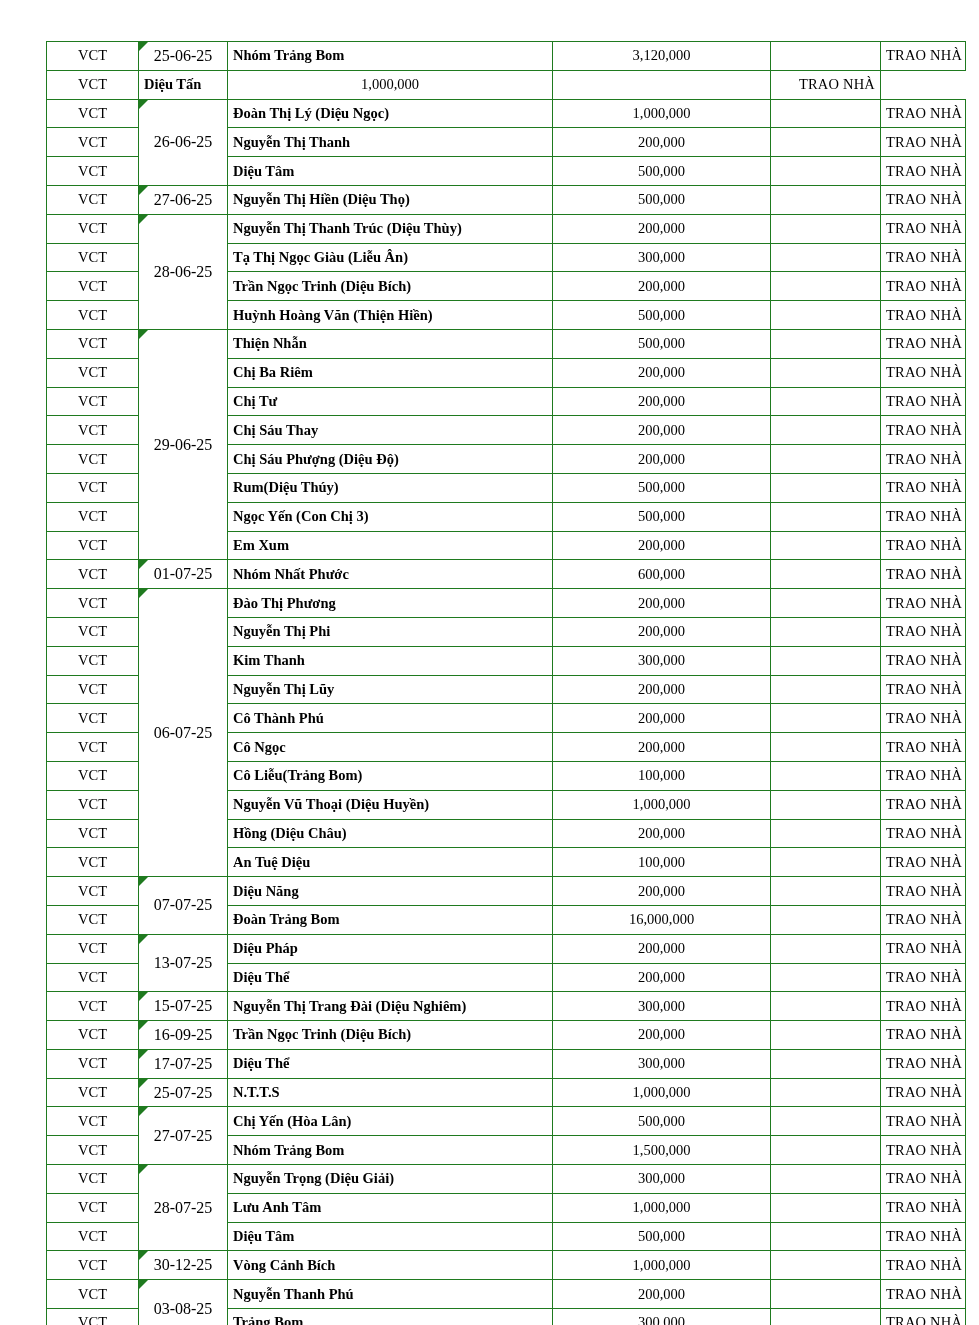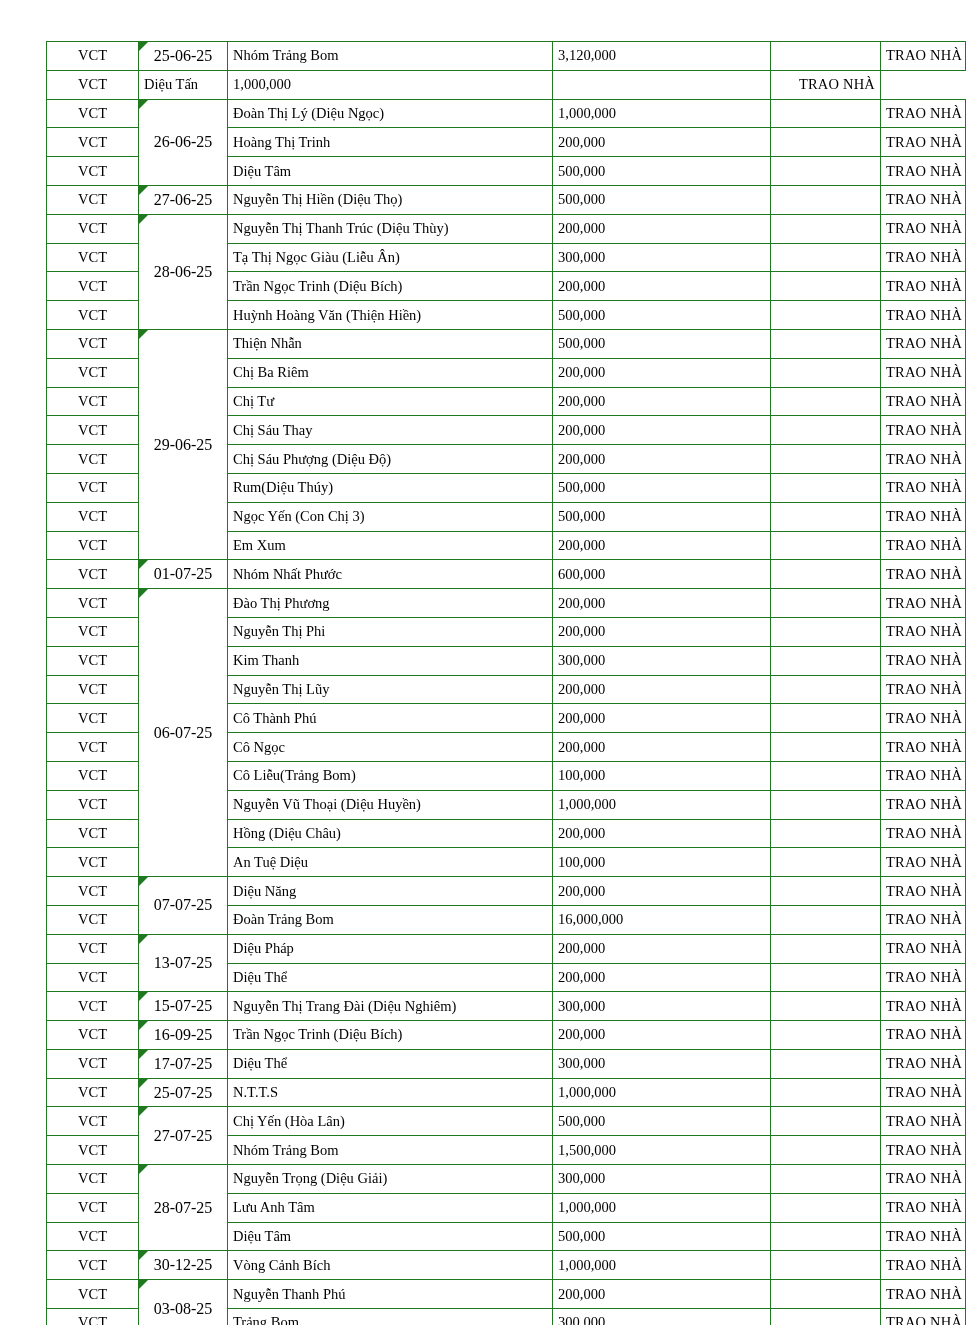--- a/index.html
+++ b/index.html
@@ -37,22 +37,22 @@
   
   col.c-code  { width: 92px; }
   col.c-date  { width: 89px; }
   col.c-name  { width: 325px; }
   col.c-amt   { width: 218px; }
   col.c-blank { width: 110px; }
   col.c-stat  { width: 85px; }
 
   .code  { text-align: center; }
   .date  { text-align: center; font-size: 16px; }
-  .name  { text-align: left; }
-  .amt   { text-align: left; padding-right: 9px; }
+  .name  { text-align: left; font-weight: bold; }
+  .amt   { text-align: center; padding-right: 9px; }
   .blank { }
   .stat  { text-align: right; padding-left: 9px; letter-spacing: 0.2px; }
 
   
   td.date.marker {
     position: relative;
   }
   td.date.marker::after {
     content: "";
     position: absolute;
@@ -96,21 +96,21 @@
         <tr>
           <td class="code">VCT</td>
           <td class="date marker" rowspan="3">26-06-25</td>
           <td class="name">Đoàn Thị Lý (Diệu Ngọc)</td>
           <td class="amt">1,000,000</td>
           <td class="blank"></td>
           <td class="stat">TRAO NHÀ</td>
         </tr>
         <tr>
           <td class="code">VCT</td>
-          <td class="name">Hoàng Thị Trinh</td>
+          <td class="name">Nguyễn Thị Thanh</td>
           <td class="amt">200,000</td>
           <td class="blank"></td>
           <td class="stat">TRAO NHÀ</td>
         </tr>
         <tr>
           <td class="code">VCT</td>
           <td class="name">Diệu Tâm</td>
           <td class="amt">500,000</td>
           <td class="blank"></td>
           <td class="stat">TRAO NHÀ</td>

